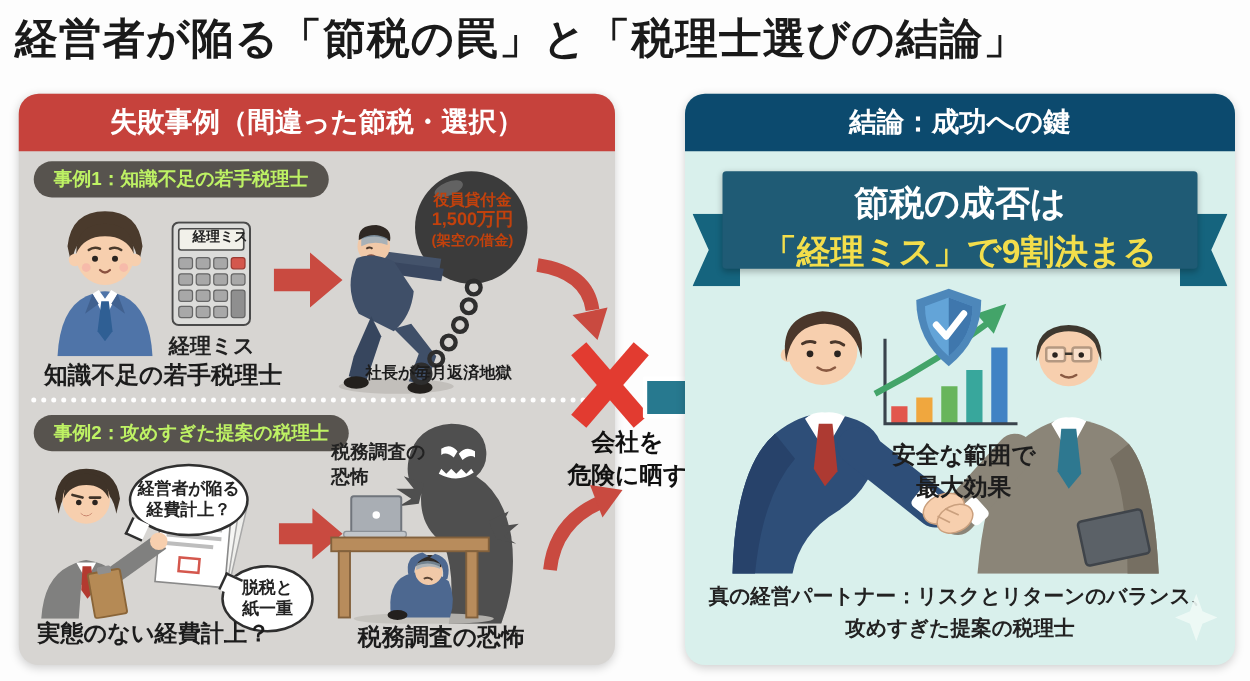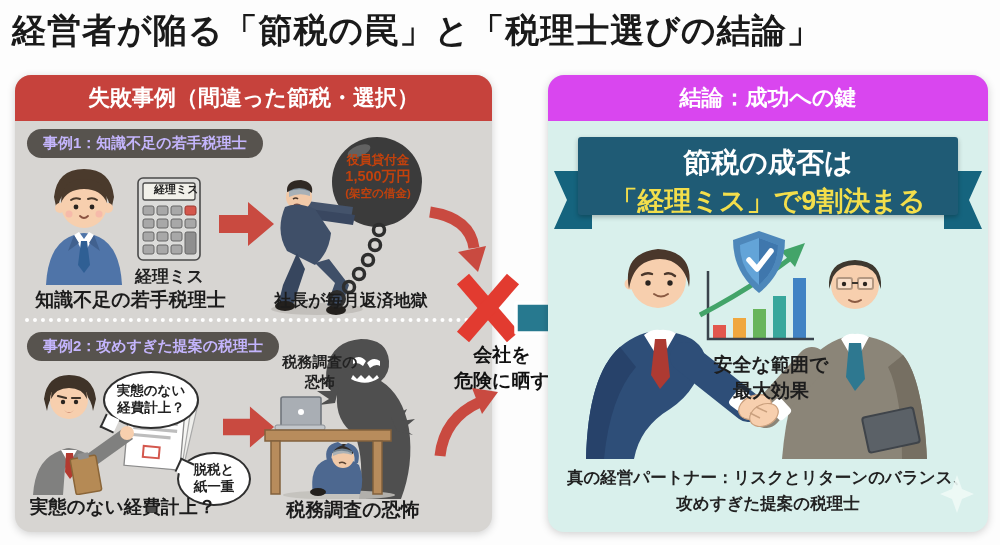--- a/index.html
+++ b/index.html
@@ -7,34 +7,34 @@
   #canvas{position:relative;width:1000px;height:545px;background:#fdfdfd;overflow:hidden;}
   .abs{position:absolute;}
   .ctr{text-align:left;padding-left:12px;}
   .nowrap{white-space:nowrap;}
   #title{left:0;top:8px;width:1000px;font-size:34px;font-weight:900;color:#1a1a1a;letter-spacing:1px;}
   .panel{border-radius:16px;box-shadow:0 2px 8px rgba(0,0,0,.18);}
   #left-panel{left:15px;top:75px;width:477px;height:457px;background:#d7d5d2;}
   #right-panel{left:548px;top:75px;width:440px;height:457px;background:#d9f0ec;}
   .panel-header{left:0;top:0;width:100%;height:46px;line-height:46px;border-radius:16px 16px 0 0;color:#fff;font-size:22px;font-weight:800;text-align:center;}
   #left-header{background:#c6423c;}
-  #right-header{background:#d946ef;}
-  .case-badge{background:#57534e;color:#c4b5fd;font-size:15px;font-weight:700;padding:5px 16px;border-radius:17px;white-space:nowrap;}
+  #right-header{background:#0c4a6e;}
+  .case-badge{background:#57534e;color:#bef264;font-size:15px;font-weight:700;padding:5px 16px;border-radius:17px;white-space:nowrap;}
   .cap{font-weight:800;color:#1c1c1c;text-align:center;white-space:nowrap;}
   .dotted-div{border-top:4px dotted #ffffff;}
   .bubble{background:#fff;border:2.5px solid #2f2f2f;border-radius:50%;display:flex;flex-direction:column;align-items:center;justify-content:center;font-size:13.5px;font-weight:800;color:#222;line-height:1.25;}
   .bubble-tail{position:absolute;width:13px;height:13px;background:#fff;border-left:2.5px solid #2f2f2f;border-bottom:2.5px solid #2f2f2f;}
   .ball-text{color:#c2410c;text-align:center;font-weight:800;line-height:1.22;}
   .risk-text{font-size:19px;font-weight:800;color:#111;text-align:center;line-height:1.35;}
   .banner-band{background:#1f5b75;border-radius:3px;text-align:center;box-shadow:0 2px 5px rgba(0,0,0,.25);}
   .banner-l1{color:#ffffff;font-size:28px;font-weight:800;margin-top:7px;}
   .banner-l2{color:#f3de4b;font-size:27px;font-weight:900;margin-top:1px;}
   .safe-label{font-size:19px;font-weight:800;color:#1d1d1d;text-align:center;line-height:1.35;}
   .bottom-text{font-size:16.5px;font-weight:800;color:#222;text-align:center;line-height:1.55;white-space:nowrap;}
-  .fear-label{font-size:15px;font-weight:800;color:#222;text-align:center;line-height:1.3;}
+  .fear-label{font-size:15px;font-weight:800;color:#222;line-height:1.3;}
   svg{display:block;}
 </style>
 </head>
 <body>
 
 <div id="canvas">
 
   <div id="title" class="abs ctr">経営者が陥る「節税の罠」と「税理士選びの結論」</div>
 
   <div id="left-panel" class="abs panel">
@@ -110,21 +110,21 @@
       <circle cx="96" cy="139" r="5.5" stroke="#2e2e2e" stroke-width="3.5" fill="none"></circle>
       <circle cx="105" cy="125" r="5.5" stroke="#2e2e2e" stroke-width="3.5" fill="none"></circle>
       <circle cx="112" cy="110" r="5.5" stroke="#2e2e2e" stroke-width="3.5" fill="none"></circle>
       <circle cx="116" cy="95" r="5.5" stroke="#2e2e2e" stroke-width="3.5" fill="none"></circle>
     </svg>
     <div class="abs ball-text" style="left:307px;top:78px;width:112px;">
       <div style="font-size:12.5px;">役員貸付金</div>
       <div style="font-size:14.5px;">1,500万円</div>
       <div style="font-size:11.5px;">(架空の借金)</div>
     </div>
-    <div class="abs cap" style="left:246px;top:214px;width:180px;font-size:17px;">社長が毎月返済地獄</div>
+    <div class="abs cap" style="left:246px;top:214px;width:180px;font-size:13px;">社長が毎月返済地獄</div>
 
     <div class="abs dotted-div" style="left:10px;top:243px;width:452px;"></div>
 
     <div class="abs case-badge" style="left:12px;top:257px;">事例2：攻めすぎた提案の税理士</div>
 
     <svg class="abs" style="left:12px;top:292px;" width="195" height="128" viewBox="0 0 195 128">
       <g transform="rotate(5 130 65)">
         <rect x="108" y="28" width="56" height="70" fill="#efefec" stroke="#a8a8a8" stroke-width="1.2" transform="rotate(8 136 63)"></rect>
         <rect x="104" y="30" width="56" height="70" fill="#f6f6f4" stroke="#a8a8a8" stroke-width="1.2" transform="rotate(4 132 65)"></rect>
         <rect x="100" y="31" width="56" height="70" fill="#ffffff" stroke="#8a8a8a" stroke-width="1.3"></rect>
@@ -147,21 +147,21 @@
       <path d="M6 128 Q8 96 28 86 Q38 81 42 81 Q56 83 64 90 L56 104 Q42 97 38 101 L36 128 Z" fill="#80807f"></path>
       <path d="M34 83 L42 97 L50 83 Z" fill="#ffffff"></path>
       <path d="M39 86 L46 86 L48 106 L43 112 L38 105 Z" fill="#b33a30"></path>
       <g transform="rotate(-10 58 108)">
         <rect x="46" y="90" width="26" height="36" rx="2" fill="#b58a55" stroke="#8a6538" stroke-width="1.5"></rect>
         <rect x="54" y="86" width="11" height="6" rx="1.5" fill="#8f8f8f"></rect>
       </g>
     </svg>
     <div class="abs bubble" style="left:88px;top:296px;width:92px;height:54px;">
       <div class="bubble-tail" style="left:-3px;bottom:-4px;transform:rotate(25deg);"></div>
-      <div>実態のない</div>
+      <div>経営者が陥る</div>
       <div>経費計上？</div>
     </div>
     <div class="abs bubble" style="left:162px;top:377px;width:70px;height:50px;">
       <div class="bubble-tail" style="left:-2px;top:6px;transform:rotate(115deg);"></div>
       <div>脱税と</div>
       <div>紙一重</div>
     </div>
     <div class="abs cap" style="left:13px;top:419px;width:190px;font-size:18.5px;">実態のない経費計上？</div>
 
     <svg class="abs" style="left:208px;top:328px;" width="52" height="48" viewBox="0 0 56 50">

